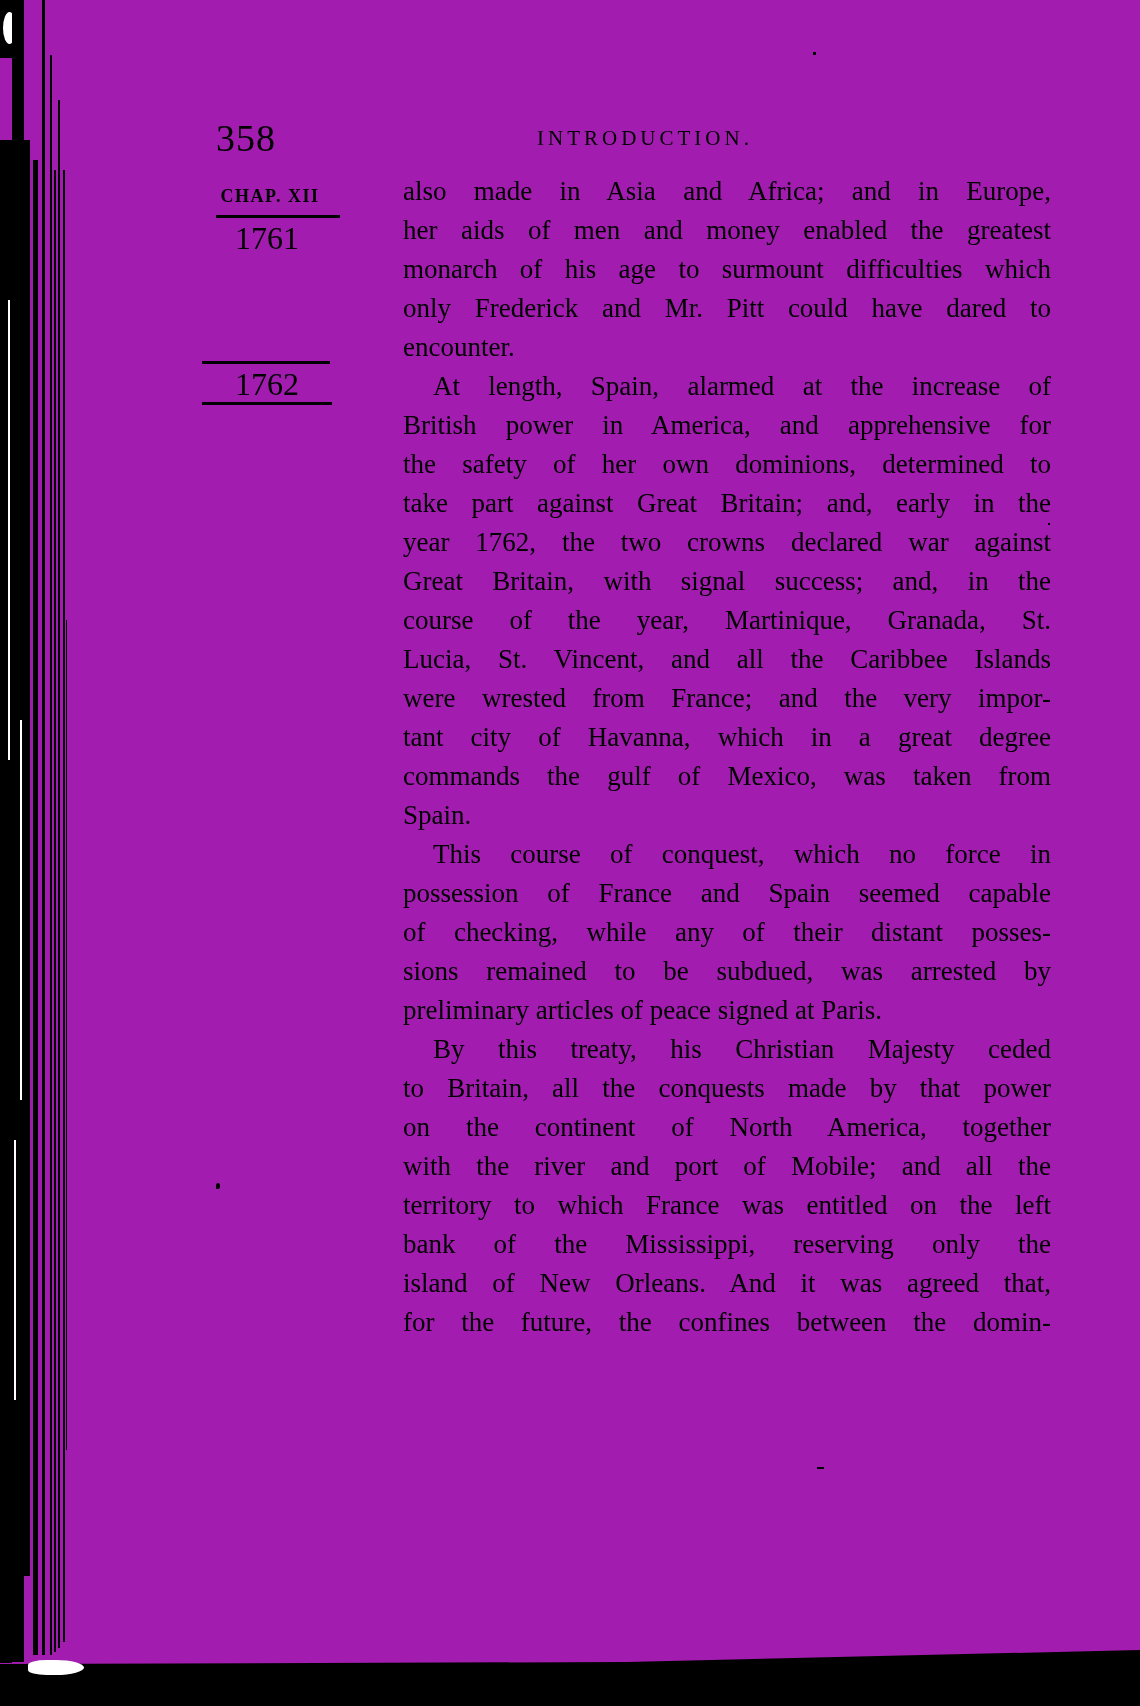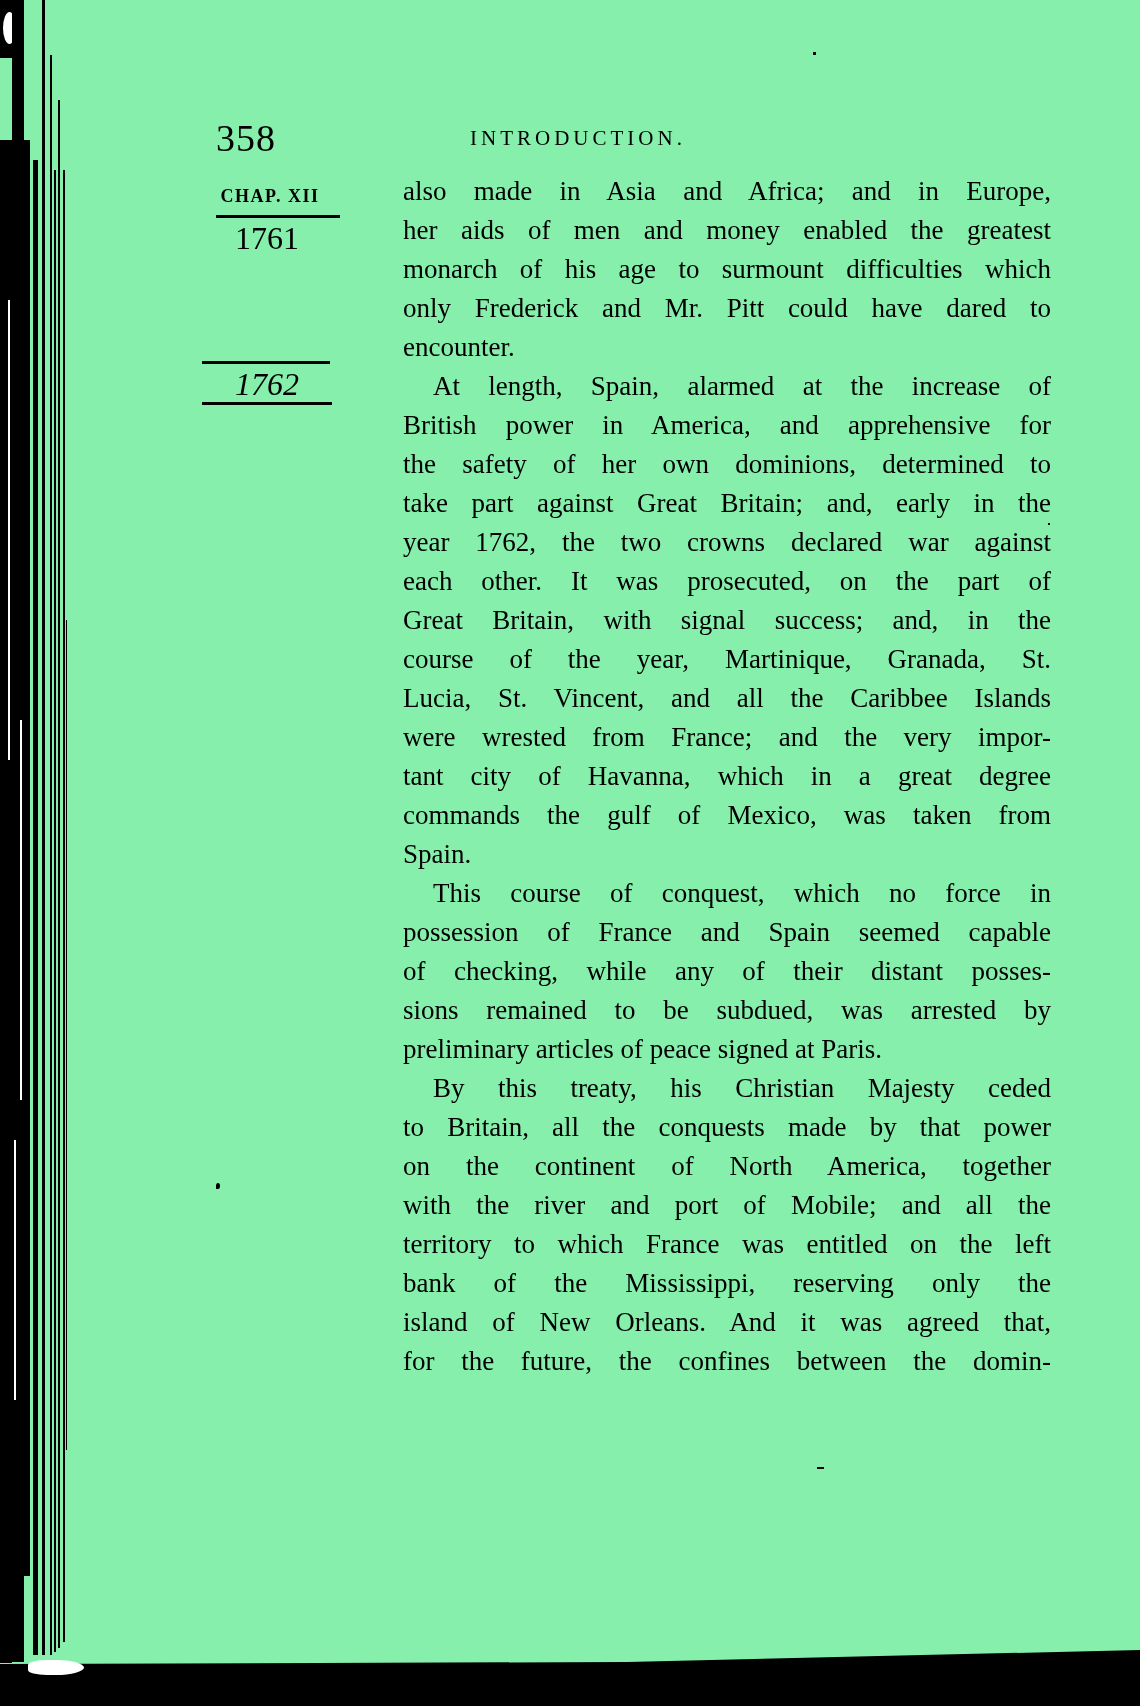--- a/index.html
+++ b/index.html
@@ -1,20 +1,20 @@
 <!DOCTYPE html>
 <html><head>
 <meta charset="utf-8">
 <style>
   html, body { margin: 0; padding: 0; background: #888; }
   .page {
     position: relative;
     width: 1140px;
     height: 1706px;
-    background: #86efac;
+    background: #a21caf;
     overflow: hidden;
     font-family: "Liberation Serif", serif;
     color: #000;
   }
   
   .art { position: absolute; background: #000; }
   .art.white { background: #fff; }
   .gutter-blob-top { left: 0; top: 0; width: 24px; height: 58px; }
   .gutter-blob-hole { left: 3px; top: 12px; width: 13px; height: 32px; border-radius: 50%; }
   .gutter-bar-inner { left: 12px; top: 0; width: 12px; height: 1662px; }
@@ -39,36 +39,36 @@
   .speck-2 { left: 1048px; top: 523px; width: 2px; height: 2px; }
   .speck-3 { left: 216px; top: 1183px; width: 4px; height: 6px; border-radius: 50% 50% 50% 0; }
   .speck-4 { left: 817px; top: 1467px; width: 7px; height: 2px; }
   
   .page-number {
     position: absolute; left: 216px; top: 116px;
     font-size: 38px; letter-spacing: 1px;
   }
   .running-head {
     position: absolute; left: 470px; top: 126px; width: 350px;
-    font-size: 21px; letter-spacing: 4px;
+    text-align: center; font-size: 21px; letter-spacing: 4px;
   }
   .chapter-label {
     position: absolute; left: 201px; top: 186px; width: 138px;
     text-align: center; font-size: 18px; letter-spacing: 1.5px; font-weight: bold;
   }
   .margin-rule { position: absolute; height: 3px; background: #000; }
   .rule-1 { left: 216px; top: 215px; width: 124px; }
   .rule-2 { left: 202px; top: 361px; width: 128px; }
   .rule-3 { left: 202px; top: 402px; width: 130px; }
   .margin-year {
     position: absolute; left: 202px; width: 130px;
     text-align: center; font-size: 32px;
   }
   .year-1761 { top: 220px; }
-  .year-1762 { top: 366px; font-style: italic; }
+  .year-1762 { top: 366px; }
   .body-text {
     position: absolute; left: 357px; top: 172px; width: 648px;
     font-size: 27px;
     margin-left: 46px;
   }
   .line {
     height: 39px; line-height: 39px;
     text-align: justify; text-align-last: justify;
     white-space: nowrap;
   }
@@ -116,21 +116,20 @@
       <div class="line">also made in Asia and Africa; and in Europe,</div>
       <div class="line">her aids of men and money enabled the greatest</div>
       <div class="line">monarch of his age to surmount difficulties which</div>
       <div class="line">only Frederick and Mr. Pitt could have dared to</div>
       <div class="line last">encounter.</div>
       <div class="line indent">At length, Spain, alarmed at the increase of</div>
       <div class="line">British power in America, and apprehensive for</div>
       <div class="line">the safety of her own dominions, determined to</div>
       <div class="line">take part against Great Britain; and, early in the</div>
       <div class="line">year 1762, the two crowns declared war against</div>
-      <div class="line">each other.  It was prosecuted, on the part of</div>
       <div class="line">Great Britain, with signal success; and, in the</div>
       <div class="line">course of the year, Martinique, Granada, St.</div>
       <div class="line">Lucia, St. Vincent, and all the Caribbee Islands</div>
       <div class="line">were wrested from France; and the very impor-</div>
       <div class="line">tant city of Havanna, which in a great degree</div>
       <div class="line">commands the gulf of Mexico, was taken from</div>
       <div class="line last">Spain.</div>
       <div class="line indent">This course of conquest, which no force in</div>
       <div class="line">possession of France and Spain seemed capable</div>
       <div class="line">of checking, while any of their distant posses-</div>

